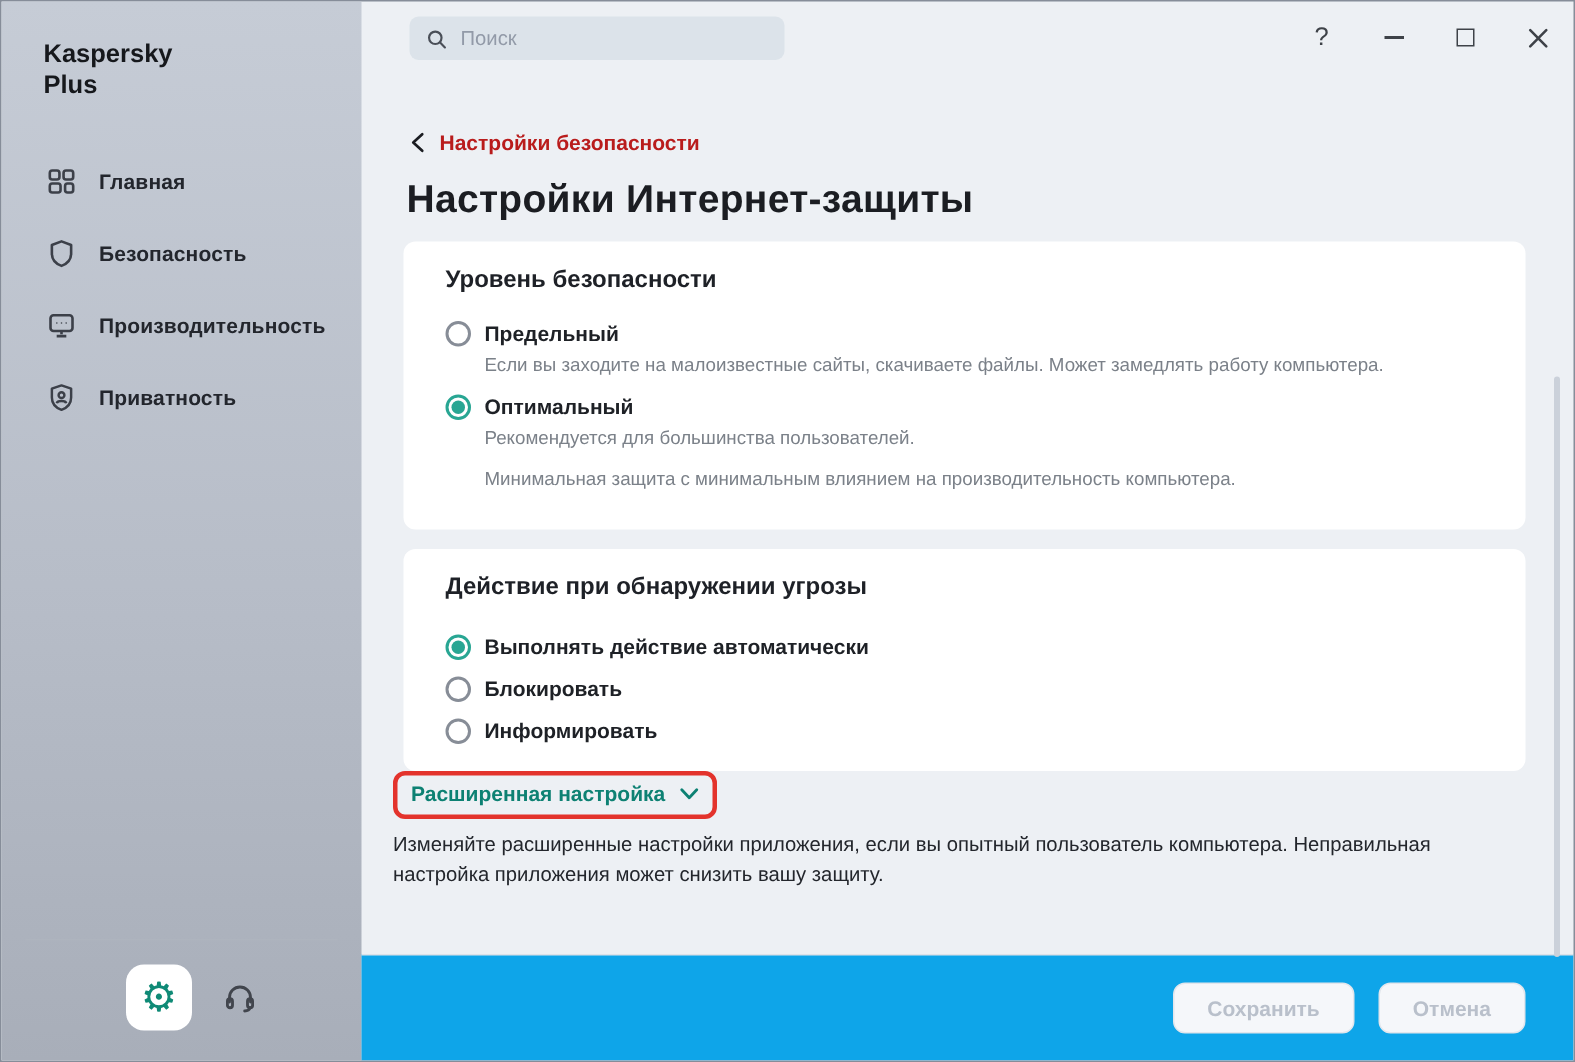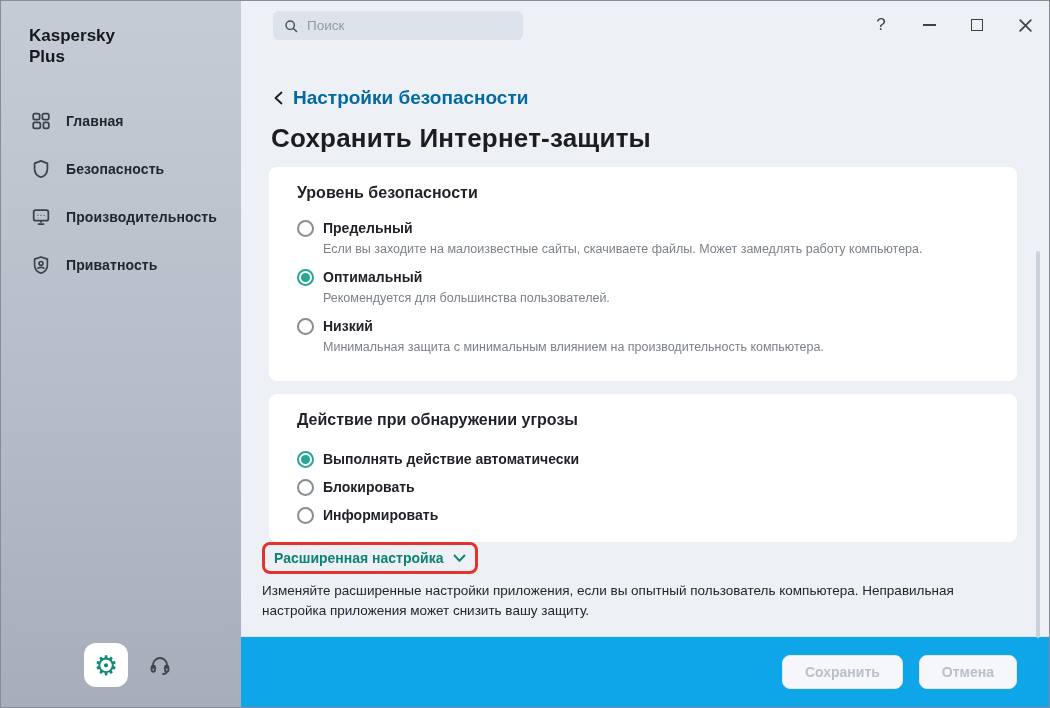--- a/index.html
+++ b/index.html
@@ -35,21 +35,21 @@
     background:#dce3ea;border-radius:6px;display:flex;align-items:center;padding:0 10px;cursor:text;
   }
   .search .ph{font-size:13.5px;color:#929aa8;margin-left:8px;}
   .winctl{position:absolute;right:12px;top:10px;display:flex;gap:24px;}
   .winctl .ctl{width:24px;height:28px;display:flex;align-items:center;justify-content:center;cursor:pointer;color:#3e4248;}
   .help-glyph{font-size:17px;color:#3e4248;}
   .min-bar{width:13px;height:2px;background:#3e4248;}
   .max-box{width:12px;height:12px;border:1.5px solid #3e4248;}
   .content{flex:1;padding:0 32px 0 28px;position:relative;}
   .breadcrumb{display:flex;align-items:center;gap:9px;margin:27px 0 0 4px;cursor:pointer;}
-  .breadcrumb .blabel{font-size:19px;font-weight:700;color:#0369a1;}
+  .breadcrumb .blabel{font-size:14px;font-weight:700;color:#b91c1c;}
   .page-title{margin:14px 0 0 2px;font-size:26px;font-weight:700;color:#1b1d22;letter-spacing:.2px;}
   .card{background:#ffffff;border-radius:8px;padding:17px 28px 14px 28px;margin-top:13px;}
   .card-title{font-size:16px;font-weight:700;color:#1e2127;margin-bottom:18px;}
   .opt{margin-bottom:8px;}
   .opt-row{display:flex;align-items:flex-start;gap:9px;cursor:pointer;font-weight:bold;}
   .radio{width:17px;height:17px;border-radius:50%;border:2px solid #878d97;flex:none;position:relative;background:#fff;}
   .radio.selected{border-color:#28a693;}
   .radio.selected::after{content:"";position:absolute;left:50%;top:50%;width:9px;height:9px;margin:-4.5px 0 0 -4.5px;border-radius:50%;background:#28a693;}
   .opt-label{font-size:14px;color:#1e2126;}
   .opt-desc{font-size:12.5px;color:#7b8189;margin:5px 0 12px 26px;line-height:15px;}
@@ -177,21 +177,21 @@
     <div class="content">
       <div class="breadcrumb">
         <span>
           <svg width="11" height="14" viewBox="0 0 11 14" fill="none" stroke="#1b1d22" stroke-width="1.8" stroke-linecap="round" stroke-linejoin="round">
             <path d="M8.5 1.5 L2.5 7 L8.5 12.5"></path>
           </svg>
         </span>
         <span class="blabel">Настройки безопасности</span>
       </div>
 
-      <div class="page-title">Сохранить Интернет-защиты</div>
+      <div class="page-title">Настройки Интернет-защиты</div>
 
       <div class="card">
         <div class="card-title">Уровень безопасности</div>
 
         <div class="opt">
           <div class="opt-row">
             <span class="radio"></span>
             <span class="opt-label">Предельный</span>
           </div>
           <div class="opt-desc">Если вы заходите на малоизвестные сайты, скачиваете файлы. Может замедлять работу компьютера.</div>
@@ -199,24 +199,20 @@
 
         <div class="opt">
           <div class="opt-row">
             <span class="radio selected"></span>
             <span class="opt-label">Оптимальный</span>
           </div>
           <div class="opt-desc">Рекомендуется для большинства пользователей.</div>
         </div>
 
         <div class="opt">
-          <div class="opt-row">
-            <span class="radio"></span>
-            <span class="opt-label">Низкий</span>
-          </div>
           <div class="opt-desc">Минимальная защита с минимальным влиянием на производительность компьютера.</div>
         </div>
       </div>
 
       <div class="card card2">
         <div class="card-title">Действие при обнаружении угрозы</div>
 
         <div class="opt">
           <div class="opt-row">
             <span class="radio selected"></span>

